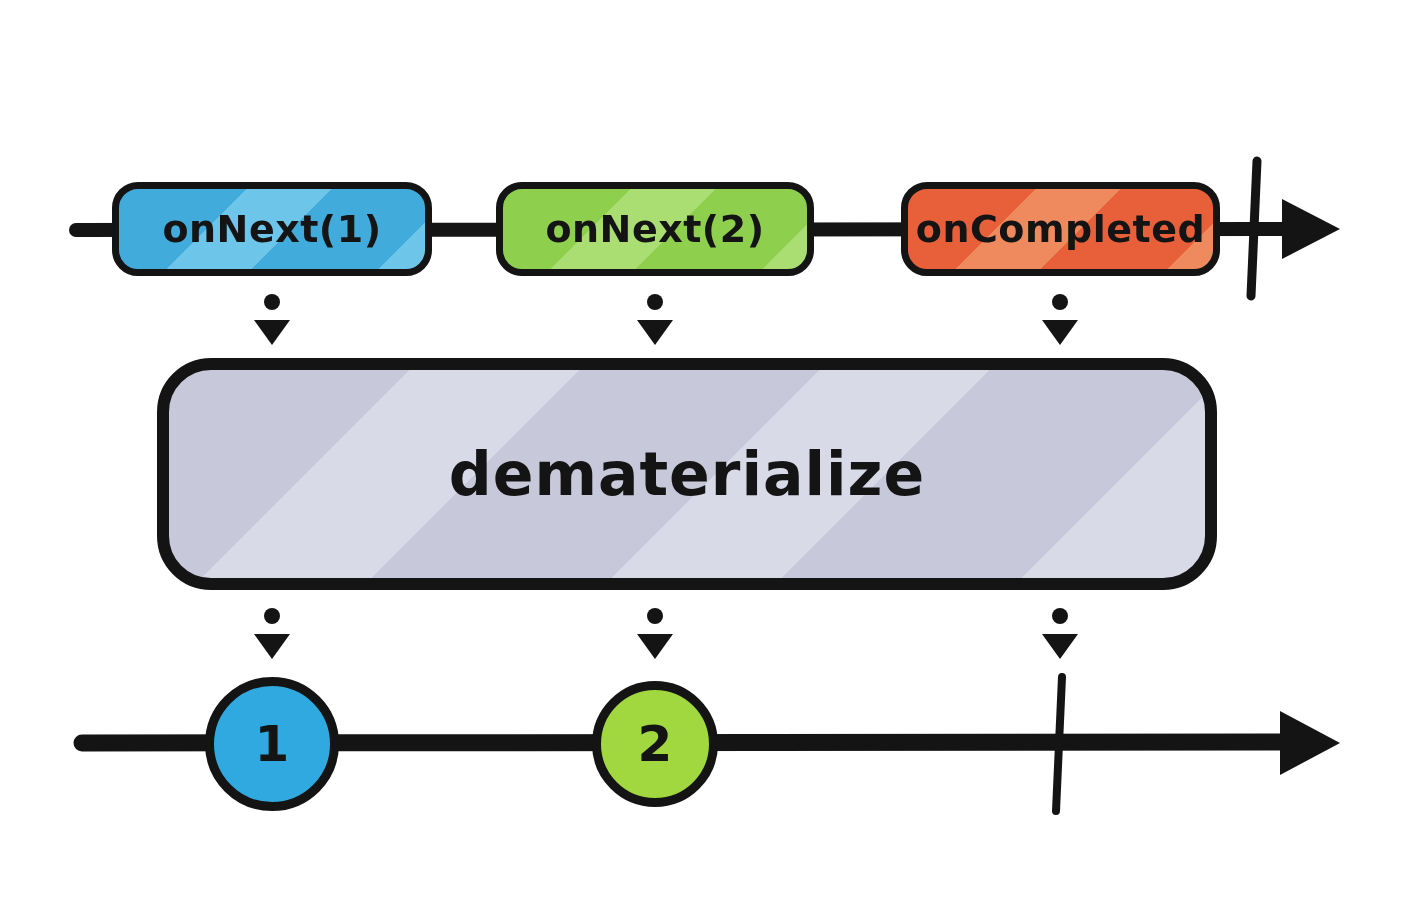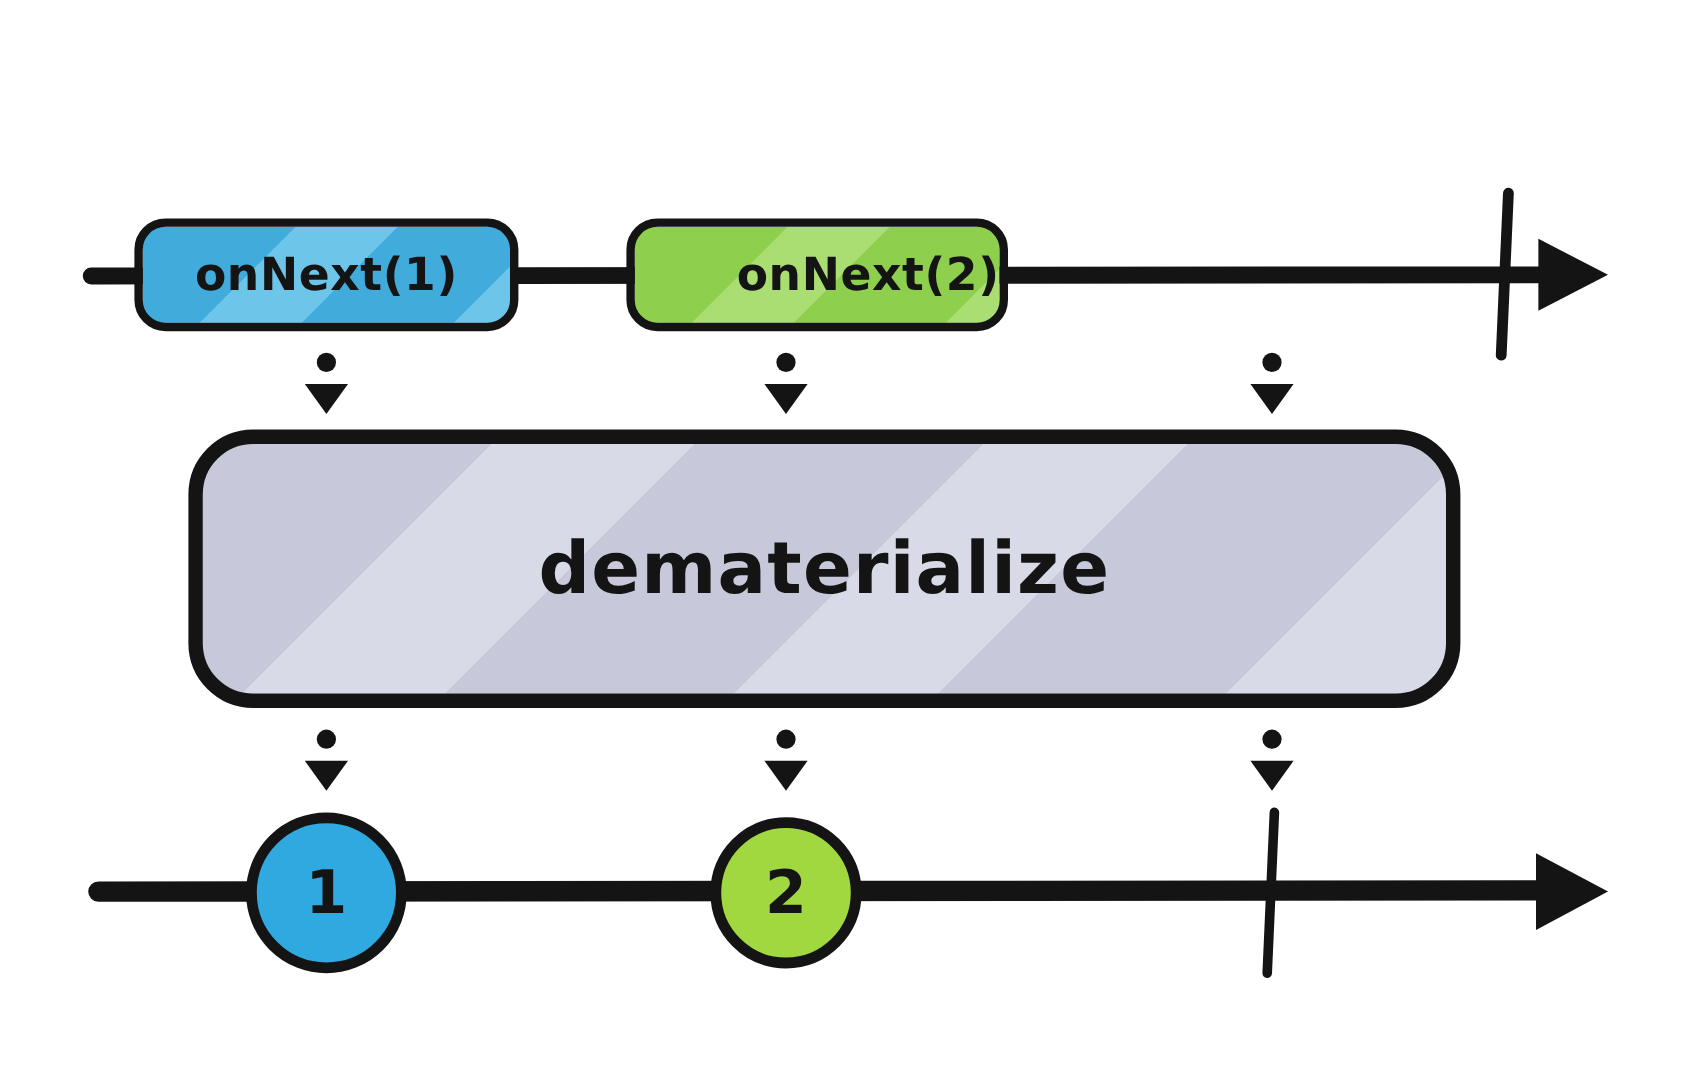--- a/index.html
+++ b/index.html
@@ -110,24 +110,27 @@
 
     <line class="ink-line" x1="82" y1="706" x2="1280" y2="705" stroke-width="17" stroke-linecap="round"></line>
     <polygon class="ink-fill" points="1340,706 1280,674 1280,738"></polygon>
     <line class="ink-line" x1="1062" y1="640" x2="1056" y2="774" stroke-width="8" stroke-linecap="round"></line>
   </svg>
 
   <div class="event-box" style="left: 112px; width: 320px; --base: #41abdc; --stripe: #6ec5ea;">
     <span class="event-label">onNext(1)</span>
   </div>
 
-  <div class="event-box" style="left: 522px; width: 318px; justify-content: flex-end; --base: #8ecf4e; --stripe: #aade72;">
+  <div class="event-box" style="left: 496px; width: 318px; --base: #8ecf4e; --stripe: #aade72;">
     <span class="event-label">onNext(2)</span>
   </div>
 
+  <div class="event-box" style="left: 901px; width: 319px; --base: #e8603a; --stripe: #ef8a5e;">
+    <span class="event-label">onCompleted</span>
+  </div>
 
   <div class="operator-box" style="--base: #c7c8d9; --stripe: #d9dae8;">
     <span class="operator-label">dematerialize</span>
   </div>
 
   <div class="marble" style="left: 205px; top: 640px; width: 134px; height: 134px; --base: #2fa9df;">
     <span class="marble-label">1</span>
   </div>
 
   <div class="marble" style="left: 592px; top: 644px; width: 126px; height: 126px; --base: #a2d83f;">

